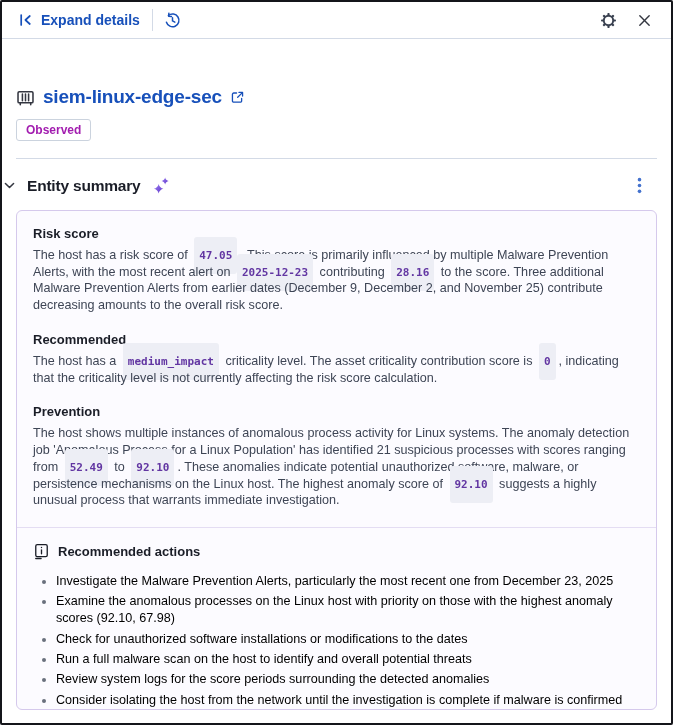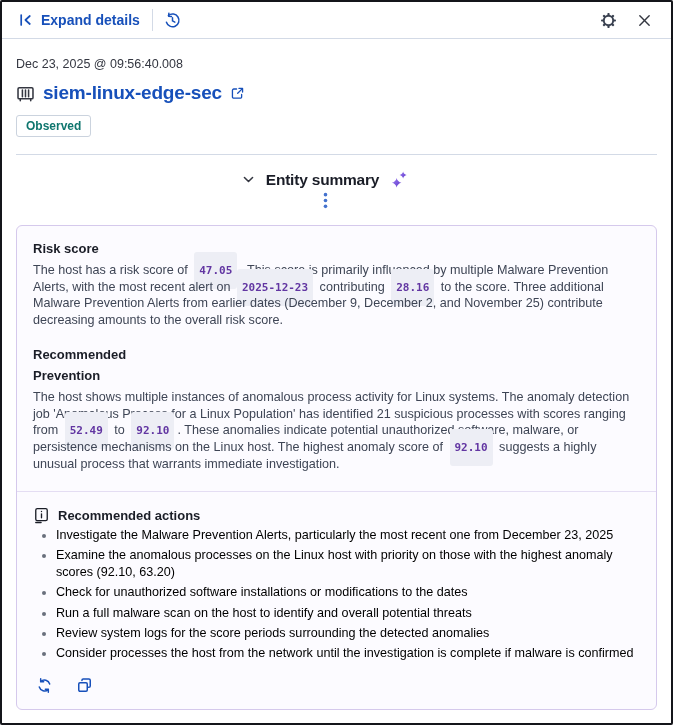--- a/index.html
+++ b/index.html
@@ -20,44 +20,44 @@
                color:#1750BA; font-family:inherit; font-size:14px; font-weight:700; cursor:pointer; padding:4px 6px; }
   .topbar-sep{ width:1px; height:22px; background:#D3DAE6; margin:0 8px 0 6px; }
   .icon-btn{ background:none; border:none; cursor:pointer; display:flex; align-items:center;
              justify-content:center; padding:3px; }
   .topbar-spacer{ flex:1; }
   .topbar .right{ display:flex; align-items:center; gap:14px; }
 
   
   .header-section{ padding:18px 14px 0 14px; }
   .timestamp{ font-size:12.5px; color:#343741; }
-  .title-row{ display:flex; align-items:center; gap:8px; margin-top:11px; }
+  .title-row{ display:flex; align-items:center; gap:8px; margin-top:29px; }
   .host-link{ display:flex; align-items:center; gap:8px; text-decoration:none; cursor:pointer; }
   .host-name{ font-size:19px; font-weight:700; color:#1750BA; letter-spacing:-0.2px; }
   .badge{ display:inline-block; margin-top:11px; border:1px solid #CBD3DE; border-radius:3px;
-          background:#fff; padding:2px 9px; font-size:12px; font-weight:600; color:#0f766e; line-height:16px; }
+          background:#fff; padding:2px 9px; font-size:12px; font-weight:600; color:#a21caf; line-height:16px; }
   .section-divider{ border:none; border-top:1px solid #D3DAE6; margin-top:17px; }
 
   
   .accordion-row{ display:flex; align-items:center; justify-content:space-between;
-                  padding:15px 23px 13px 1px;flex-direction:column; }
+                  padding:15px 23px 13px 1px; }
   .accordion-left{ display:flex; align-items:center; gap:11px; cursor:pointer; }
   .accordion-title{ font-size:15.5px; font-weight:700; color:#1A1D27; letter-spacing:-0.2px; }
 
   
   .summary-panel{ margin:0 14px 13px 14px; flex:1; display:flex; flex-direction:column;
                   border:1px solid #D5C9EC; border-radius:6px; background:#FCFBFF;
                   padding:15px 16px 12px 16px; overflow:hidden; }
   .sec-heading{ font-size:13px; font-weight:700; color:#1A1D27; margin:0 0 6px 0; }
   .sec-body{ font-size:12.6px; line-height:1.33; color:#3E4555; margin:0 0 18px 0; }
   code.inline{ font-family:"DejaVu Sans Mono", monospace; font-size:11px; font-weight:700;
                color:#6236A2; background:#EDEEF5; border-radius:3px; padding:12px 5px; margin:0 3px;
                white-space:nowrap; }
   .panel-divider{ border:none; border-top:1px solid #E4DDF3; margin:0 -16px 15px -16px; }
-  .rec-heading-row{ display:flex; align-items:center; gap:8px; margin-bottom:3px; }
+  .rec-heading-row{ display:flex; align-items:center; gap:8px; margin-bottom:13px; }
   .rec-heading-row .sec-heading{ margin:0; }
   .rec-list{ margin:0; padding-left:23px; font-size:12.6px; line-height:1.34; color:#000000; }
   .rec-list li{ margin-bottom:3.5px; }
   .rec-list li::marker{ color:#69707D; }
 
   .panel-footer{ margin-top:auto; display:flex; align-items:center; justify-content:space-between; }
   .footer-icons{ display:flex; align-items:center; gap:17px; }
 
   svg{ display:block; }
 </style>
@@ -107,21 +107,20 @@
           <svg width="15" height="15" viewBox="0 0 16 16" stroke="#343741" stroke-width="1.5" stroke-linecap="round">
             <path d="M3 3 L13 13"></path>
               <path d="M13 3 L3 13"></path>
           </svg>
         </span>
       </button>
     </span>
   </div>
 
   <div class="header-section">
-    <div class="timestamp">Dec 23, 2025 @ 09:56:40.008</div>
     <div class="title-row">
       <a class="host-link">
         <span>
           <svg width="19" height="19" viewBox="0 0 16 16" fill="none" stroke="#343741" stroke-width="1.3" stroke-linecap="round">
             <rect x="1.7" y="3.2" width="12.6" height="9.3" rx="1"></rect>
             <path d="M5.4 5 V10.8"></path>
               <path d="M8 5 V10.8"></path>
               <path d="M10.6 5 V10.8"></path>
             <path d="M3.6 12.7 v1.4"></path>
               <path d="M12.4 12.7 v1.4"></path>
@@ -172,44 +171,45 @@
       </span>
     </button>
   </div>
 
   <div class="summary-panel">
 
     <h4 class="sec-heading">Risk score</h4>
     <p class="sec-body">The host has a risk score of <code class="inline">47.05</code>. This score is primarily influenced by multiple Malware Prevention Alerts, with the most recent alert on <code class="inline">2025-12-23</code> contributing <code class="inline">28.16</code> to the score. Three additional Malware Prevention Alerts from earlier dates (December 9, December 2, and November 25) contribute decreasing amounts to the overall risk score.</p>
 
     <h4 class="sec-heading">Recommended</h4>
+    <p class="sec-body">The host has a <code class="inline">medium_impact</code> criticality level. The asset criticality contribution score is <code class="inline">0</code>, indicating that the criticality level is not currently affecting the risk score calculation.</p>
 
     <h4 class="sec-heading">Prevention</h4>
     <p class="sec-body">The host shows multiple instances of anomalous process activity for Linux systems. The anomaly detection job 'Anomalous Process for a Linux Population' has identified 21 suspicious processes with scores ranging from <code class="inline">52.49</code> to <code class="inline">92.10</code>. These anomalies indicate potential unauthorized software, malware, or persistence mechanisms on the Linux host. The highest anomaly score of <code class="inline">92.10</code> suggests a highly unusual process that warrants immediate investigation.</p>
 
     <hr class="panel-divider">
 
     <div class="rec-heading-row">
       <span>
         <svg width="17" height="17" viewBox="0 0 16 16" fill="none" stroke="#1A1D27" stroke-width="1.25" stroke-linecap="round" stroke-linejoin="round">
           <rect x="2.6" y="1.6" width="10.8" height="11.3" rx="1.4"></rect>
           <path d="M8 4.1 v0.15"></path>
           <path d="M8 6.4 V10.2"></path>
           <path d="M2.6 14.6 H7.6"></path>
         </svg>
       </span>
       <h4 class="sec-heading">Recommended actions</h4>
     </div>
     <ul class="rec-list">
         <li>Investigate the Malware Prevention Alerts, particularly the most recent one from December 23, 2025</li>
-        <li>Examine the anomalous processes on the Linux host with priority on those with the highest anomaly scores (92.10, 63.20)</li>
+        <li>Examine the anomalous processes on the Linux host with priority on those with the highest anomaly scores (92.10, 67.98)</li>
         <li>Check for unauthorized software installations or modifications to the dates</li>
         <li>Run a full malware scan on the host to identify and overall potential threats</li>
         <li>Review system logs for the score periods surrounding the detected anomalies</li>
-        <li>Consider processes the host from the network until the investigation is complete if malware is confirmed</li>
+        <li>Consider isolating the host from the network until the investigation is complete if malware is confirmed</li>
       </ul>
 
     <div class="panel-footer">
 
       <span class="footer-icons">
         <button class="icon-btn">
           <span>
             <svg width="17" height="17" viewBox="0 0 16 16" fill="none" stroke="#1750BA" stroke-width="1.4" stroke-linecap="round" stroke-linejoin="round">
               <path d="M12.9 6.6 A5.3 5.3 0 0 0 4.4 4.1"></path>
               <path d="M4.4 1.6 L4.4 4.4 L7.2 4.4"></path>

